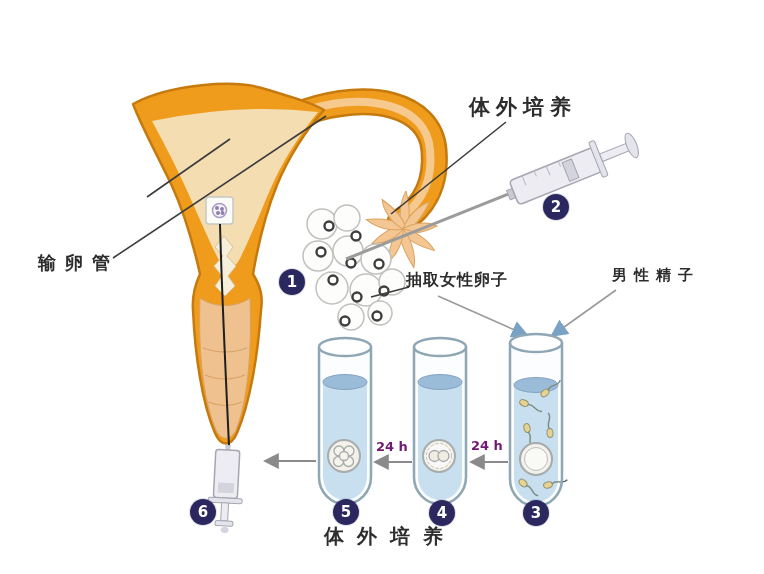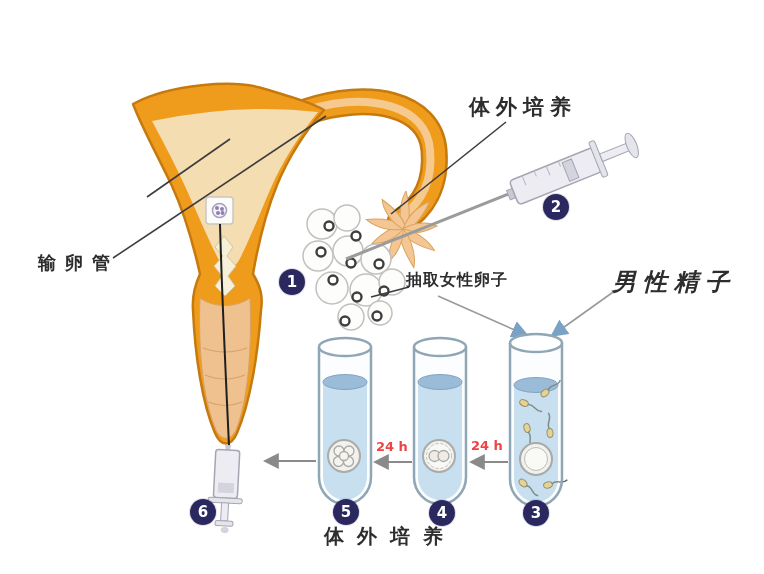--- a/index.html
+++ b/index.html
@@ -9,26 +9,26 @@
   }
   .lbl{
     position:absolute;color:#2d2d2d;white-space:nowrap;
     font-family:"DejaVu Sans","Liberation Sans",sans-serif;
     font-weight:600;
   }
   .lbl-uterine-cavity {left:46px;  top:184px; font-size:22px; letter-spacing:9px;}
   .lbl-fallopian-tube {left:38px;  top:251px; font-size:18px; letter-spacing:9px;}
   .lbl-stimulate      {left:469px; top:93px;  font-size:21px; letter-spacing:6px;}
   .lbl-extract        {left:406px; top:270px; font-size:16px; letter-spacing:1px;}
-  .lbl-sperm          {left:612px; top:266px; font-size:24px; letter-spacing:7px;font-style:italic;}
+  .lbl-sperm          {left:612px; top:266px; font-size:15px; letter-spacing:7px;}
   .lbl-fertilization  {left:491px; top:522px; font-size:20px; letter-spacing:3px;}
   .lbl-culture        {left:324px; top:523px; font-size:20px; letter-spacing:13px;text-align:right;}
   .lbl-transplant     {left:164px; top:523px; font-size:20px; letter-spacing:6px;}
   .duration{
-    position:absolute;color:#ef4444;font-size:13px;font-weight:bold;
+    position:absolute;color:#701a75;font-size:13px;font-weight:bold;
     font-family:"DejaVu Sans",sans-serif;white-space:nowrap;
   }
   .duration-a{left:471px;top:438px;}
   .duration-b{left:376px;top:439px;}
   .badge{
     position:absolute;width:26px;height:26px;border-radius:50%;
     background:#2B2860;color:#ffffff;display:flex;align-items:center;justify-content:center;
     font:bold 15px "DejaVu Sans",sans-serif;box-shadow:0 0 0 1px rgba(43,40,96,.15);
   }
   .badge-1{left:279px;top:269px;}

